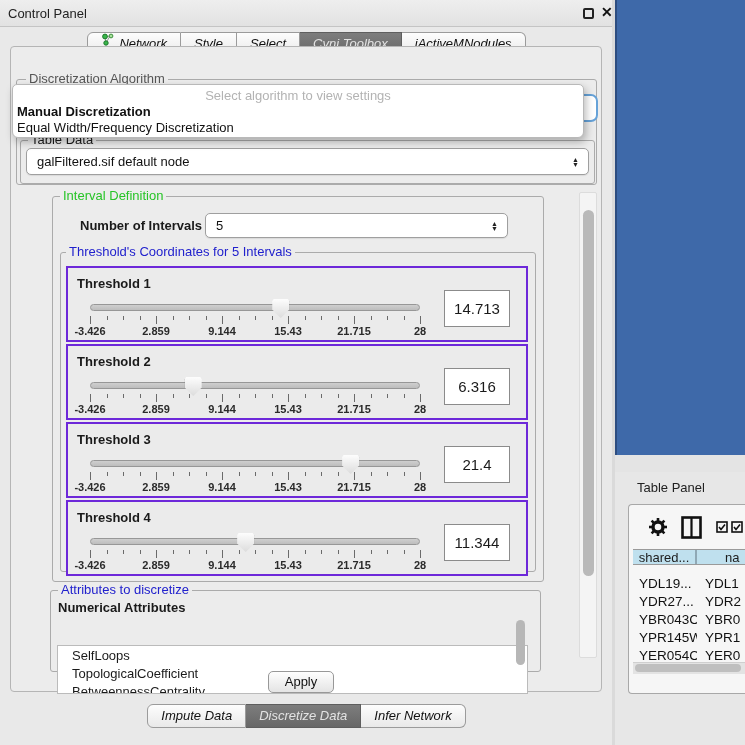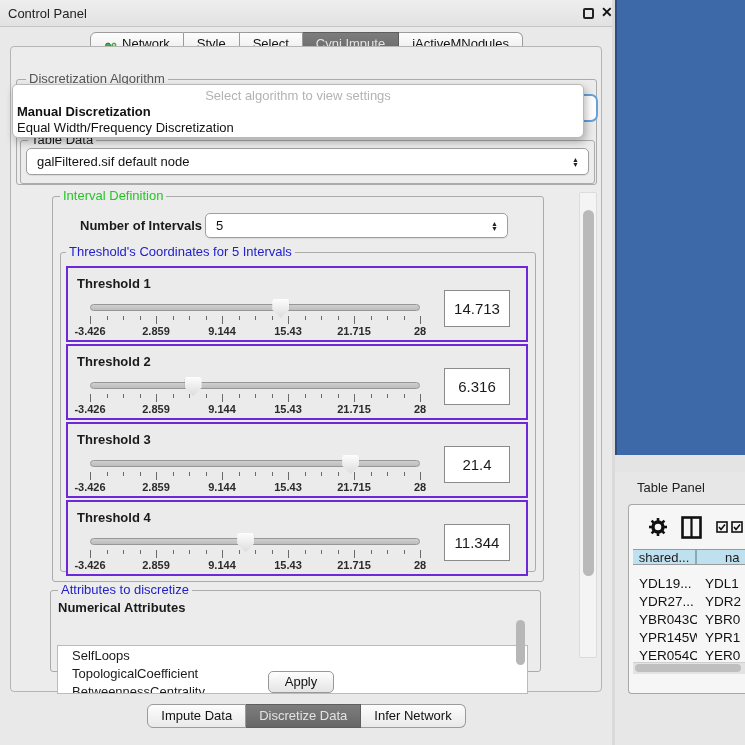--- a/index.html
+++ b/index.html
@@ -10,21 +10,21 @@
   
   #control-panel { left:0; top:0; width:613px; height:745px; background:#e9e9e9; }
   #cp-header { left:0; top:0; width:613px; height:27px; background:linear-gradient(#eee,#e2e2e2); border-bottom:1px solid #c4c4c4; }
   #cp-title { left:8px; top:6px; font-size:13px; color:#222; }
   #float-icon { left:583px; top:8px; width:11px; height:11px; border:2px solid #222; border-radius:2px; }
   #close-icon { left:601px; top:4px; font-size:14px; font-weight:bold; color:#111; }
 
   
   .tabbar { display:flex; }
   #top-tabs { left:0; top:32px; width:613px; justify-content:center; }
-  .tab { height:24px; line-height:22px; padding:0 13px; font-size:13px; background:linear-gradient(#fdfdfd,#e9e9e9); border:1px solid #9b9b9b; border-left:none; color:#111; white-space:nowrap; display:flex; align-items:flex-end; gap:5px; }
+  .tab { height:24px; line-height:22px; padding:0 13px; font-size:13px; background:linear-gradient(#fdfdfd,#e9e9e9); border:1px solid #9b9b9b; border-left:none; color:#111; white-space:nowrap; display:flex; align-items:flex-start; gap:5px;font-style:italic; }
   .tab.first { border-left:1px solid #9b9b9b; border-radius:6px 0 0 6px; }
   .tab.last { border-radius:0 6px 6px 0; }
   .tab.selected { background:linear-gradient(#7d7d7d,#676767); color:#e3e3e3; border-color:#5e5e5e; }
 
   #content-panel { left:10px; top:46px; width:592px; height:646px; background:#ececec; border:1px solid #b5b5b5; border-radius:4px; }
 
   fieldset, .group { border:1px solid #ababab; border-radius:3px; }
   .group-title { position:absolute; font-size:13px; background:#ececec; padding:0 3px; white-space:nowrap; }
   .green { color:#27c427; }
   .blue { color:#2121cd; }
@@ -125,21 +125,21 @@
       </svg>
       <span>Network</span>
     </div>
     <div class="tab">
         <span>Style</span>
       </div>
     <div class="tab">
         <span>Select</span>
       </div>
     <div class="tab selected">
-        <span>Cyni Impute</span>
+        <span>Cyni Toolbox</span>
       </div>
     <div class="tab last">
         <span>jActiveMNodules</span>
       </div>
   </div>
 
   <div id="content-panel" class="abs"></div>
 
   <div id="algo-group" class="abs group"></div>
   <span id="algo-title" class="abs group-title gray-title">Discretization Algorithm</span>

